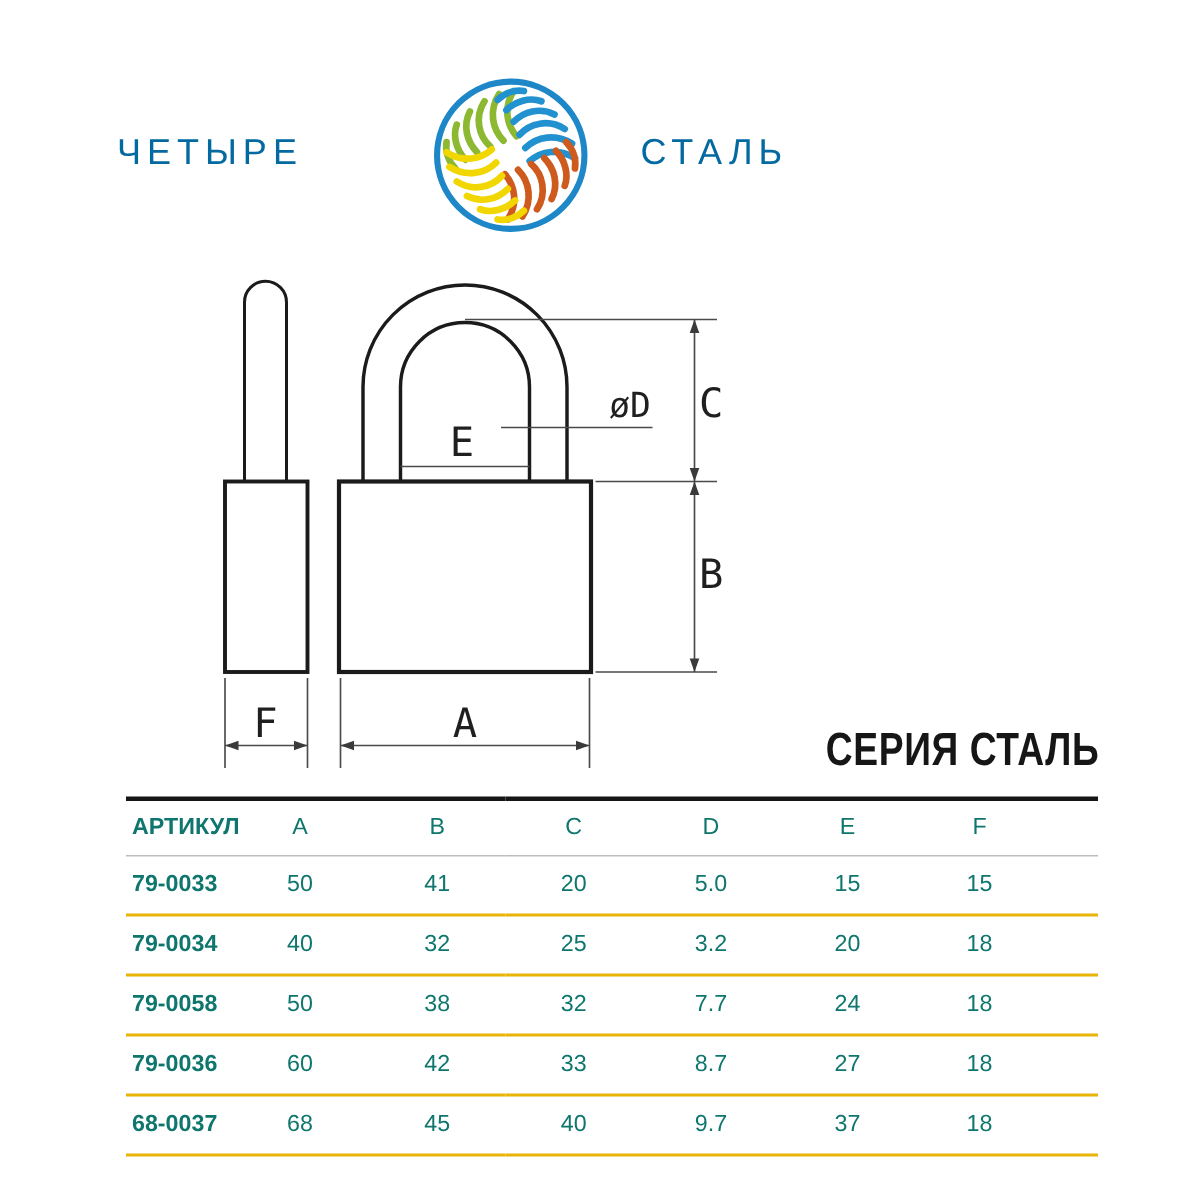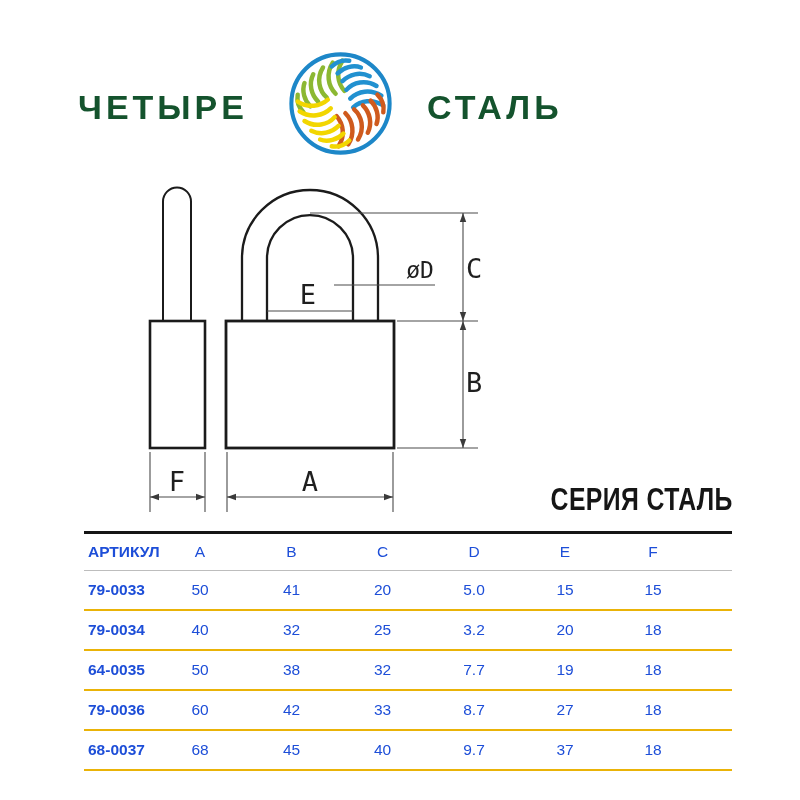--- a/index.html
+++ b/index.html
@@ -2,42 +2,42 @@
 <html><head>
 <meta charset="utf-8">
 <style>
   html,body{margin:0;padding:0;}
   body{
     width:800px;height:800px;position:relative;background:#ffffff;
     font-family:"Liberation Sans",sans-serif;overflow:hidden;
   }
   
   .brand-word{
-    position:absolute;top:88px;font-size:34px;font-weight:700;
-    color:#14532d;letter-spacing:4px;white-space:nowrap;
+    position:absolute;top:88px;font-size:24px;font-weight:400;
+    color:#0369a1;letter-spacing:4px;white-space:nowrap;
   }
   .brand-left{left:78px;}
   .brand-right{left:427px;}
   .logo{position:absolute;left:287px;top:50px;width:107px;height:107px;}
   
   .diagram-svg{position:absolute;left:128px;top:178px;width:356px;height:340px;}
   .dim-line{stroke:#4a4a4a;stroke-width:1.1;fill:none;}
   .part-line{stroke:#1b1b1b;fill:none;}
   .dim-arrow{fill:#3a3a3a;stroke:none;}
   .dim-text{font-family:"DejaVu Sans Mono",monospace;fill:#1f1f1f;}
   
   .series-title{
     position:absolute;right:67px;top:482px;font-size:31px;font-weight:700;
     color:#161616;transform:scaleX(0.8);transform-origin:100% 50%;
     white-space:nowrap;letter-spacing:0.5px;
   }
   
   .spec-table{
     position:absolute;left:84px;top:531px;width:648px;
-    border-collapse:collapse;color:#1d4ed8;table-layout:fixed;
+    border-collapse:collapse;color:#0f766e;table-layout:fixed;
   }
   .spec-table thead tr{border-top:3px solid #151515;border-bottom:1px solid #bdbdbd;}
   .spec-table tbody tr{border-bottom:2px solid #eab308;}
   .spec-table th,.spec-table td{
     font-size:15.5px;text-align:center;padding:0;font-weight:400;height:38px;
   }
   .spec-table thead th{height:36px;}
   .spec-table th:first-child,.spec-table td:first-child{
     text-align:left;padding-left:4px;font-weight:700;
   }
@@ -146,26 +146,26 @@
     <tr>
       <td>79-0034</td>
       <td>40</td>
       <td>32</td>
       <td>25</td>
       <td>3.2</td>
       <td>20</td>
       <td>18</td>
     </tr>
     <tr>
-      <td>64-0035</td>
+      <td>79-0058</td>
       <td>50</td>
       <td>38</td>
       <td>32</td>
       <td>7.7</td>
-      <td>19</td>
+      <td>24</td>
       <td>18</td>
     </tr>
     <tr>
       <td>79-0036</td>
       <td>60</td>
       <td>42</td>
       <td>33</td>
       <td>8.7</td>
       <td>27</td>
       <td>18</td>

